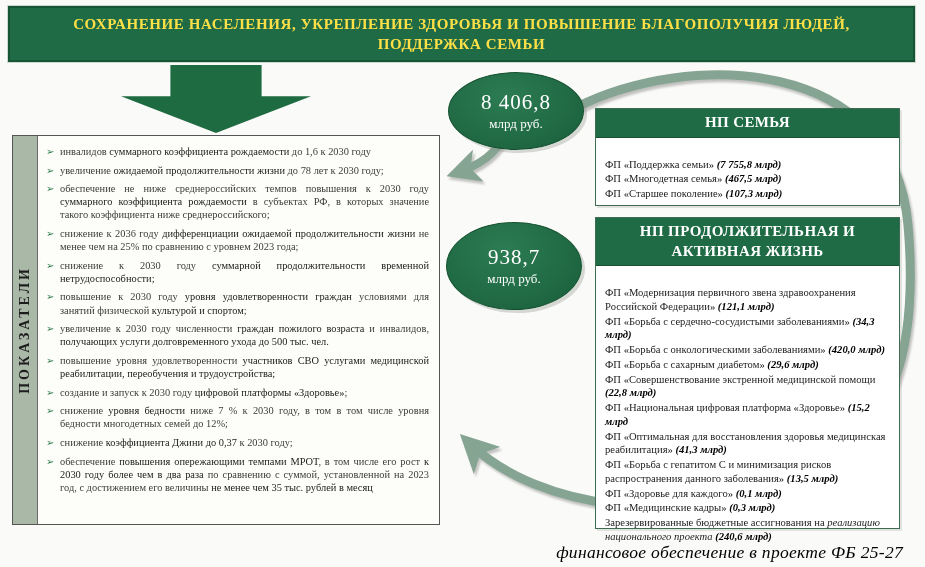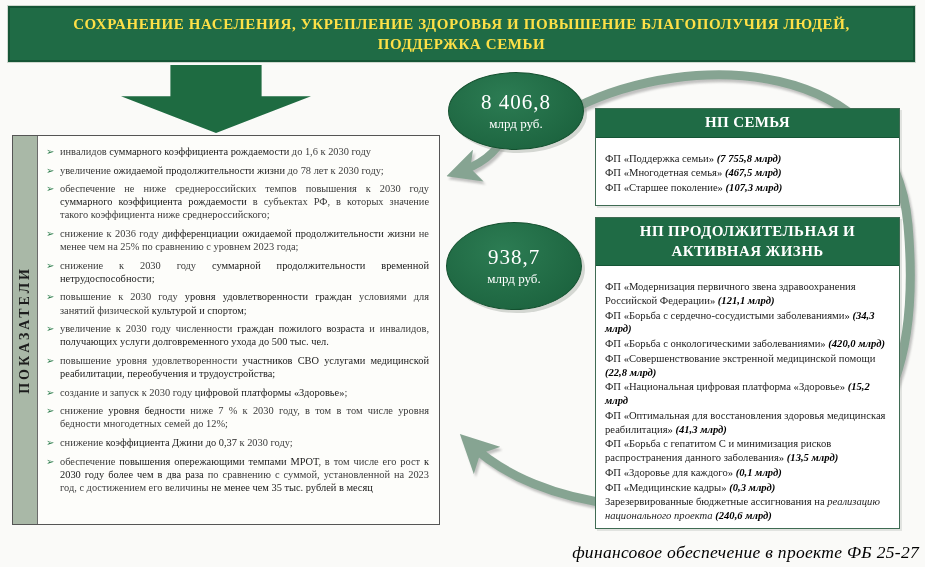--- a/index.html
+++ b/index.html
@@ -72,30 +72,30 @@
     position:absolute;left:570px;width:303px;background:#fff;
     border:1px solid #3f6b53;z-index:2;box-shadow:2px 2px 0 rgba(150,160,150,.25);margin-left:25px;
   }
   #proj-0{top:108px;height:96px;}
   #proj-1{top:217px;height:310px;}
   .proj-head{
     background:#1f6b45;border-bottom:1px solid #155536;
     color:#fff;font-weight:bold;text-align:center;
     font-size:15px;line-height:1.3;padding:4px 6px;letter-spacing:.4px;
   }
-  .proj-items{padding:14px 9px;}
+  .proj-items{padding:20px 9px;}
   .proj-item{font-size:10.6px;line-height:1.3;color:#1c1c1c;margin-bottom:1px;}
   .proj-item .it{font-style:italic;}
   .proj-item .amt{font-weight:bold;font-style:italic;color:#000;}
   
   #arrows{position:absolute;left:0;top:0;z-index:1;
     filter:drop-shadow(2px 3px 1px rgba(125,125,125,.45));}
   
   .footer-note{
-    position:absolute;right:6px;bottom:4px;
+    position:absolute;right:22px;bottom:4px;
     font-style:italic;font-size:17.5px;color:#000;letter-spacing:.3px;
   }
 </style>
 </head>
 <body>
 
 <div id="canvas">
 
   <div class="banner">
     <div class="title">СОХРАНЕНИЕ НАСЕЛЕНИЯ, УКРЕПЛЕНИЕ ЗДОРОВЬЯ И ПОВЫШЕНИЕ БЛАГОПОЛУЧИЯ ЛЮДЕЙ, ПОДДЕРЖКА СЕМЬИ</div>
@@ -185,20 +185,21 @@
         <div class="proj-item"><span>ФП «Многодетная семья»</span> <span class="amt">(467,5 млрд)</span></div>
         <div class="proj-item"><span>ФП «Старшее поколение»</span> <span class="amt">(107,3 млрд)</span></div>
       </div>
   </div>
   <div class="proj-box" id="proj-1">
     <div class="proj-head">НП ПРОДОЛЖИТЕЛЬНАЯ И АКТИВНАЯ ЖИЗНЬ</div>
     <div class="proj-items">
         <div class="proj-item"><span>ФП «Модернизация первичного звена здравоохранения Российской Федерации»</span> <span class="amt">(121,1 млрд)</span></div>
         <div class="proj-item"><span>ФП «Борьба с сердечно-сосудистыми заболеваниями»</span> <span class="amt">(34,3 млрд)</span></div>
         <div class="proj-item"><span>ФП «Борьба с онкологическими заболеваниями»</span> <span class="amt">(420,0 млрд)</span></div>
+        <div class="proj-item"><span>ФП «Борьба с сахарным диабетом»</span> <span class="amt">(29,6 млрд)</span></div>
         <div class="proj-item"><span>ФП «Совершенствование экстренной медицинской помощи</span> <span class="amt">(22,8 млрд)</span></div>
         <div class="proj-item"><span>ФП «Национальная цифровая платформа «Здоровье»</span> <span class="amt">(15,2 млрд</span></div>
         <div class="proj-item"><span>ФП «Оптимальная для восстановления здоровья медицинская реабилитация»</span> <span class="amt">(41,3 млрд)</span></div>
         <div class="proj-item"><span>ФП «Борьба с гепатитом С и минимизация рисков распространения данного заболевания»</span> <span class="amt">(13,5 млрд)</span></div>
         <div class="proj-item"><span>ФП «Здоровье для каждого»</span> <span class="amt">(0,1 млрд)</span></div>
         <div class="proj-item"><span>ФП «Медицинские кадры»</span> <span class="amt">(0,3 млрд)</span></div>
         <div class="proj-item"><span>Зарезервированные бюджетные ассигнования на </span><span class="it">реализацию национального проекта</span> <span class="amt">(240,6 млрд)</span></div>
       </div>
   </div>
 

